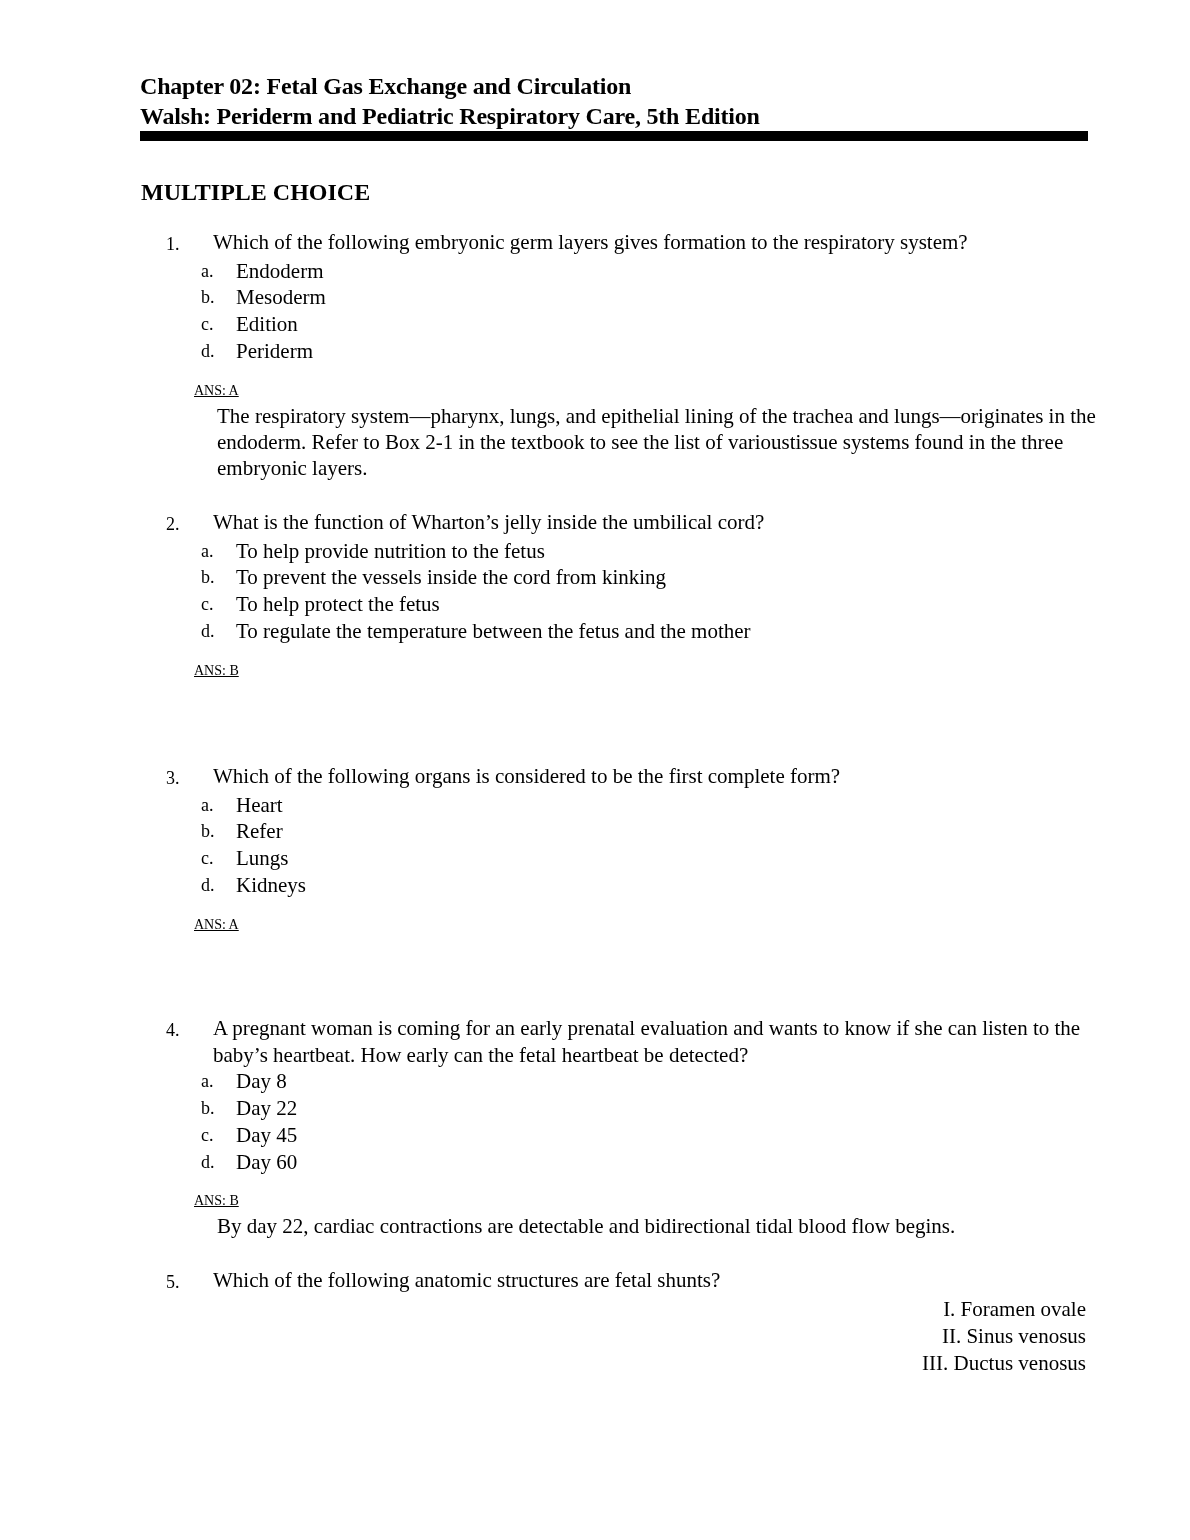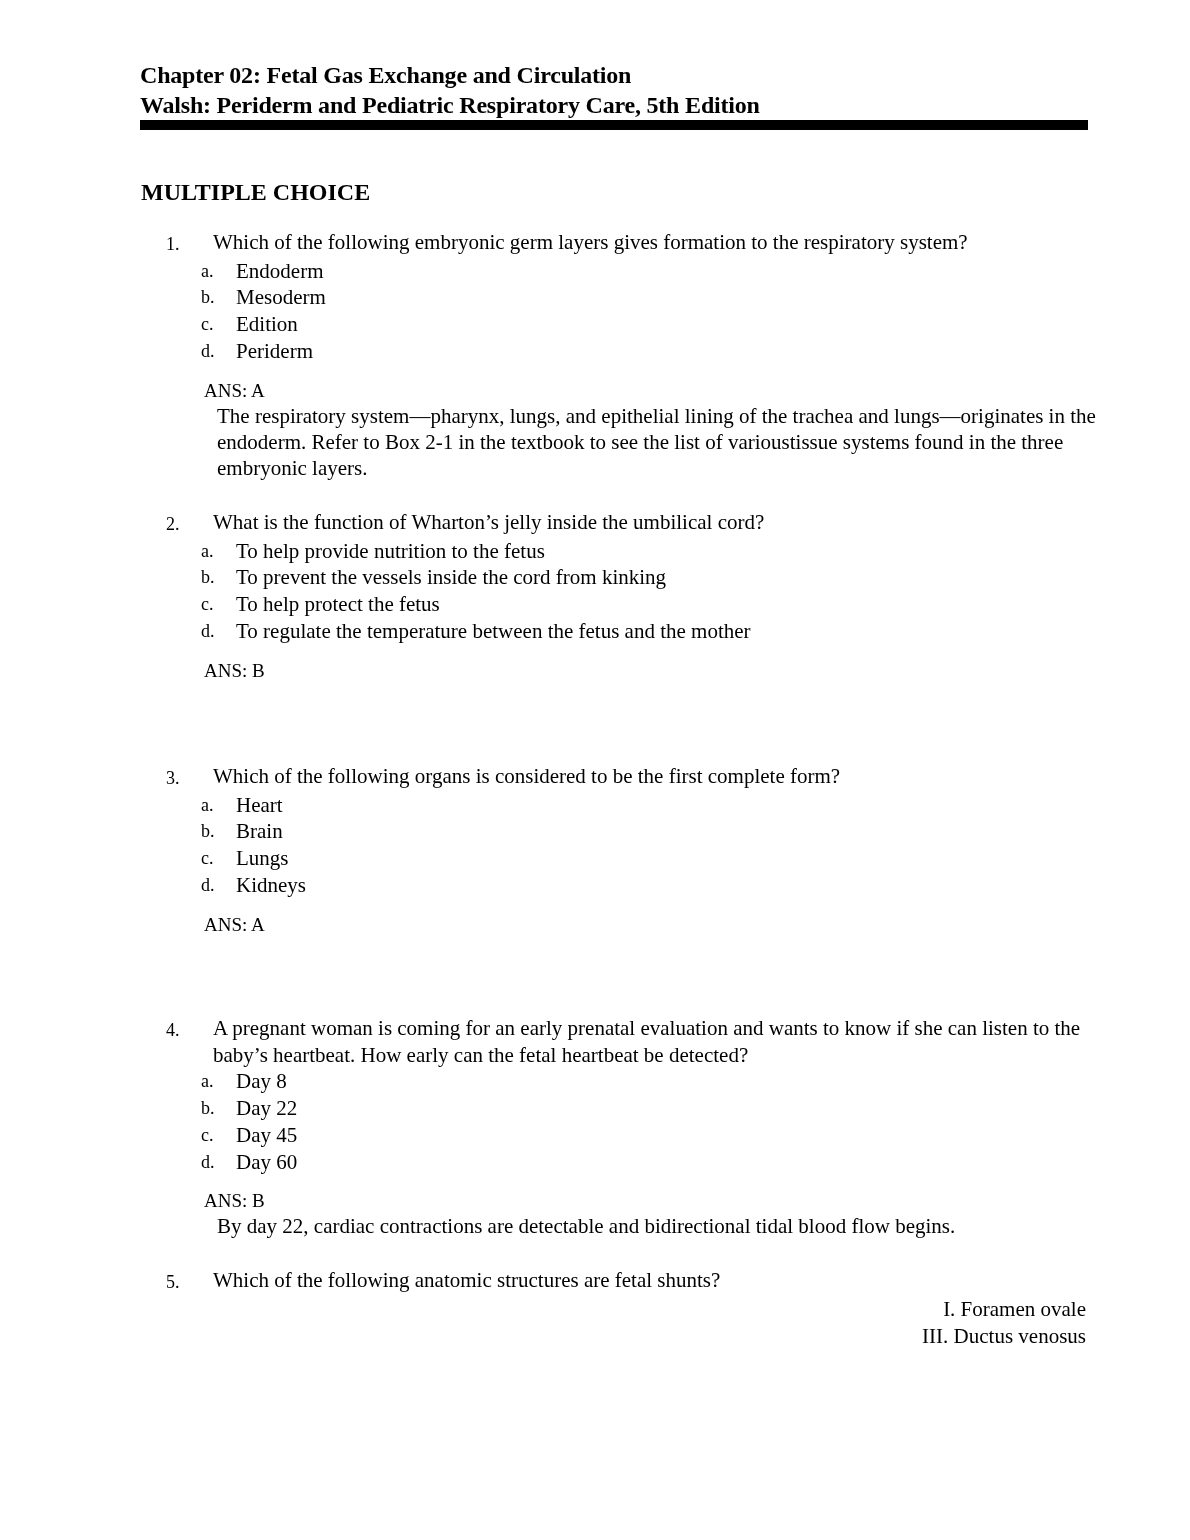--- a/index.html
+++ b/index.html
@@ -1,31 +1,31 @@
 <!DOCTYPE html>
 <html><head>
   <meta charset="utf-8">
   <style>
     html, body { margin: 0; padding: 0; background: #ffffff; }
     body {
       width: 1190px; height: 1540px; position: relative; overflow: hidden;
       font-family: "Liberation Serif", "DejaVu Serif", serif; color: #000;
     }
-    .header { position: absolute; left: 140px; top: 60px; width: 948px; }
+    .header { position: absolute; left: 140px; top: 71px; width: 948px; }
     .header .line { font-weight: bold; font-size: 24px; line-height: 30px; letter-spacing: -0.2px; }
     .header .rule { height: 10px; background: #000; margin-top: 0px; }
     .section-title { position: absolute; left: 141px; top: 179px; font-weight: bold; font-size: 24px; }
     .question { position: absolute; left: 166px; width: 920px; }
     .q-row { display: flex; font-size: 21px; line-height: 26.7px; }
     .q-num { width: 35px; font-size: 18px; padding-top: 2px; }
     .q-text { flex: 1; margin-left: 12px; }
     .opt { display: flex; margin-left: 35px; font-size: 21px; line-height: 26.7px; }
     .opt-letter { width: 35px; font-size: 18px; }
     .item { margin-left: 35px; font-size: 21px; line-height: 27px; text-align: right; }
-    .ans { margin-left: 38px; margin-top: 14px; font-size: 19px; line-height: 24px; }
+    .ans { margin-left: 28px; margin-top: 14px; font-size: 14px; line-height: 24px; text-decoration: underline; }
     .rationale { margin-left: 51px; font-size: 21px; line-height: 26.3px; width: 885px; }
   </style>
 </head>
 <body>
 
 <div class="header">
   <div class="line">Chapter 02: Fetal Gas Exchange and Circulation</div>
   <div class="line">Walsh: Periderm and Pediatric Respiratory Care, 5th Edition</div>
   <div class="rule"></div>
 </div>
@@ -85,21 +85,21 @@
   <div class="q-row">
     <div class="q-num">3.</div>
     <div class="q-text">Which of the following organs is considered to be the first complete form?</div>
   </div>
   <div class="opt">
       <span class="opt-letter">a.</span>
       <span>Heart</span>
     </div>
   <div class="opt">
       <span class="opt-letter">b.</span>
-      <span>Brain</span>
+      <span>Refer</span>
     </div>
   <div class="opt">
       <span class="opt-letter">c.</span>
       <span>Lungs</span>
     </div>
   <div class="opt">
       <span class="opt-letter">d.</span>
       <span>Kidneys</span>
     </div>
   <div class="ans">ANS: A</div>
@@ -129,14 +129,15 @@
   <div class="ans">ANS: B</div>
   <div class="rationale">By day 22, cardiac contractions are detectable and bidirectional tidal blood flow begins.</div>
 </div>
 
 <div class="question" style="top:1267px;">
   <div class="q-row">
     <div class="q-num">5.</div>
     <div class="q-text">Which of the following anatomic structures are fetal shunts?</div>
   </div>
   <div class="item">I. Foramen ovale</div>
+  <div class="item">II. Sinus venosus</div>
   <div class="item">III. Ductus venosus</div>
 </div>
 
 </body></html>

